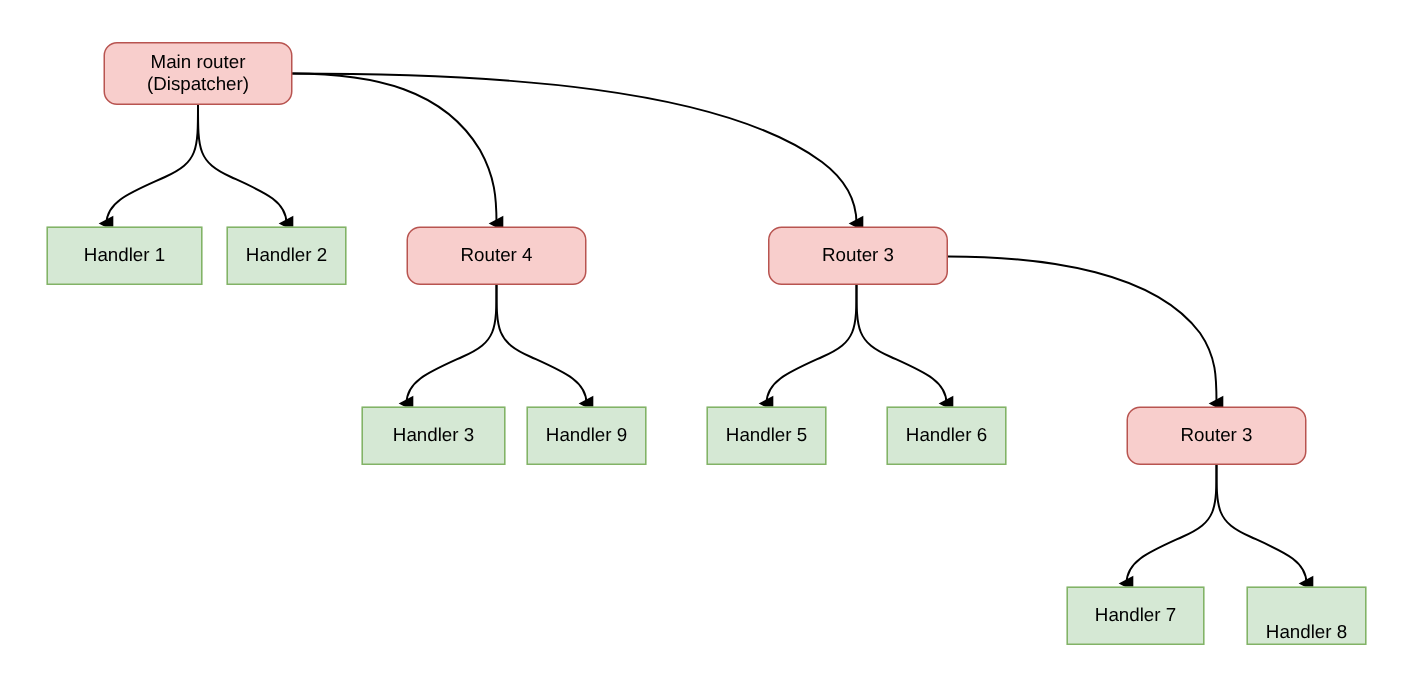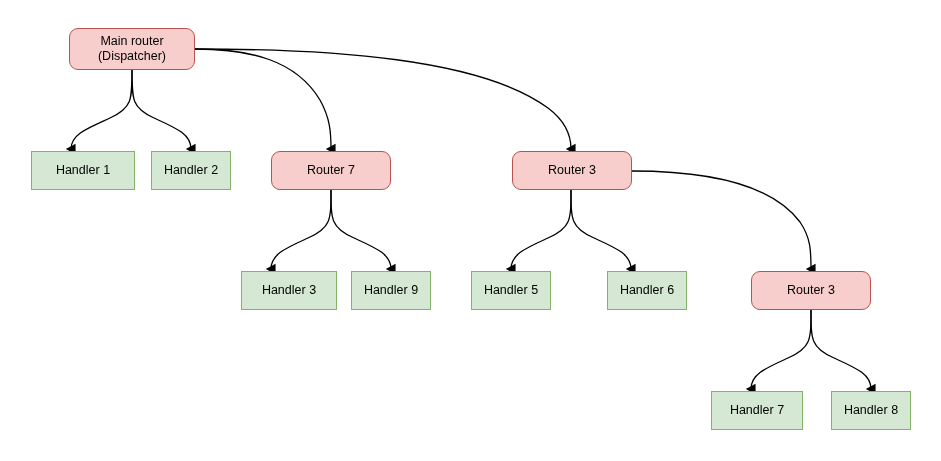--- a/index.html
+++ b/index.html
@@ -75,24 +75,24 @@
         <path d="M 811 310 C 811 340 811 348 788 358 C 766 368 751 374 751 389" fill="none" stroke="#000000" stroke-width="1.3" stroke-linecap="round" marker-end="url(#arrowhead)"></path>
         <path d="M 811 310 C 811 340 811 348 834 358 C 856 368 871 374 871 389" fill="none" stroke="#000000" stroke-width="1.3" stroke-linecap="round" marker-end="url(#arrowhead)"></path>
       </g>
   </svg>
 
   <div id="nodes-layer">
       <div class="node router" style="left: 69px; top: 28px; width: 126px; height: 42px;"><span class="node-label">Main router
 (Dispatcher)</span></div>
       <div class="node handler" style="left: 31px; top: 151px; width: 104px; height: 39px;"><span class="node-label">Handler 1</span></div>
       <div class="node handler" style="left: 151px; top: 151px; width: 80px; height: 39px;"><span class="node-label">Handler 2</span></div>
-      <div class="node router" style="left: 271px; top: 151px; width: 120px; height: 39px;"><span class="node-label">Router 7</span></div>
+      <div class="node router" style="left: 271px; top: 151px; width: 120px; height: 39px;"><span class="node-label">Router 4</span></div>
       <div class="node router" style="left: 512px; top: 151px; width: 120px; height: 39px;"><span class="node-label">Router 3</span></div>
       <div class="node handler" style="left: 241px; top: 271px; width: 96px; height: 39px;"><span class="node-label">Handler 3</span></div>
       <div class="node handler" style="left: 351px; top: 271px; width: 80px; height: 39px;"><span class="node-label">Handler 9</span></div>
       <div class="node handler" style="left: 471px; top: 271px; width: 80px; height: 39px;"><span class="node-label">Handler 5</span></div>
-      <div class="node handler" style="left: 607px; top: 271px; width: 80px; height: 39px;"><span class="node-label">Handler 6</span></div>
+      <div class="node handler" style="left: 591px; top: 271px; width: 80px; height: 39px;"><span class="node-label">Handler 6</span></div>
       <div class="node router" style="left: 751px; top: 271px; width: 120px; height: 39px;"><span class="node-label">Router 3</span></div>
       <div class="node handler" style="left: 711px; top: 391px; width: 92px; height: 39px;"><span class="node-label">Handler 7</span></div>
-      <div class="node handler" style="left: 831px; top: 391px; width: 80px; height: 39px;"><span class="node-label">Handler 8</span></div>
+      <div class="node handler" style="left: 831px; top: 391px; width: 80px; height: 39px; align-items: flex-end;"><span class="node-label">Handler 8</span></div>
     </div>
 
 </div>
 
 </body></html>

